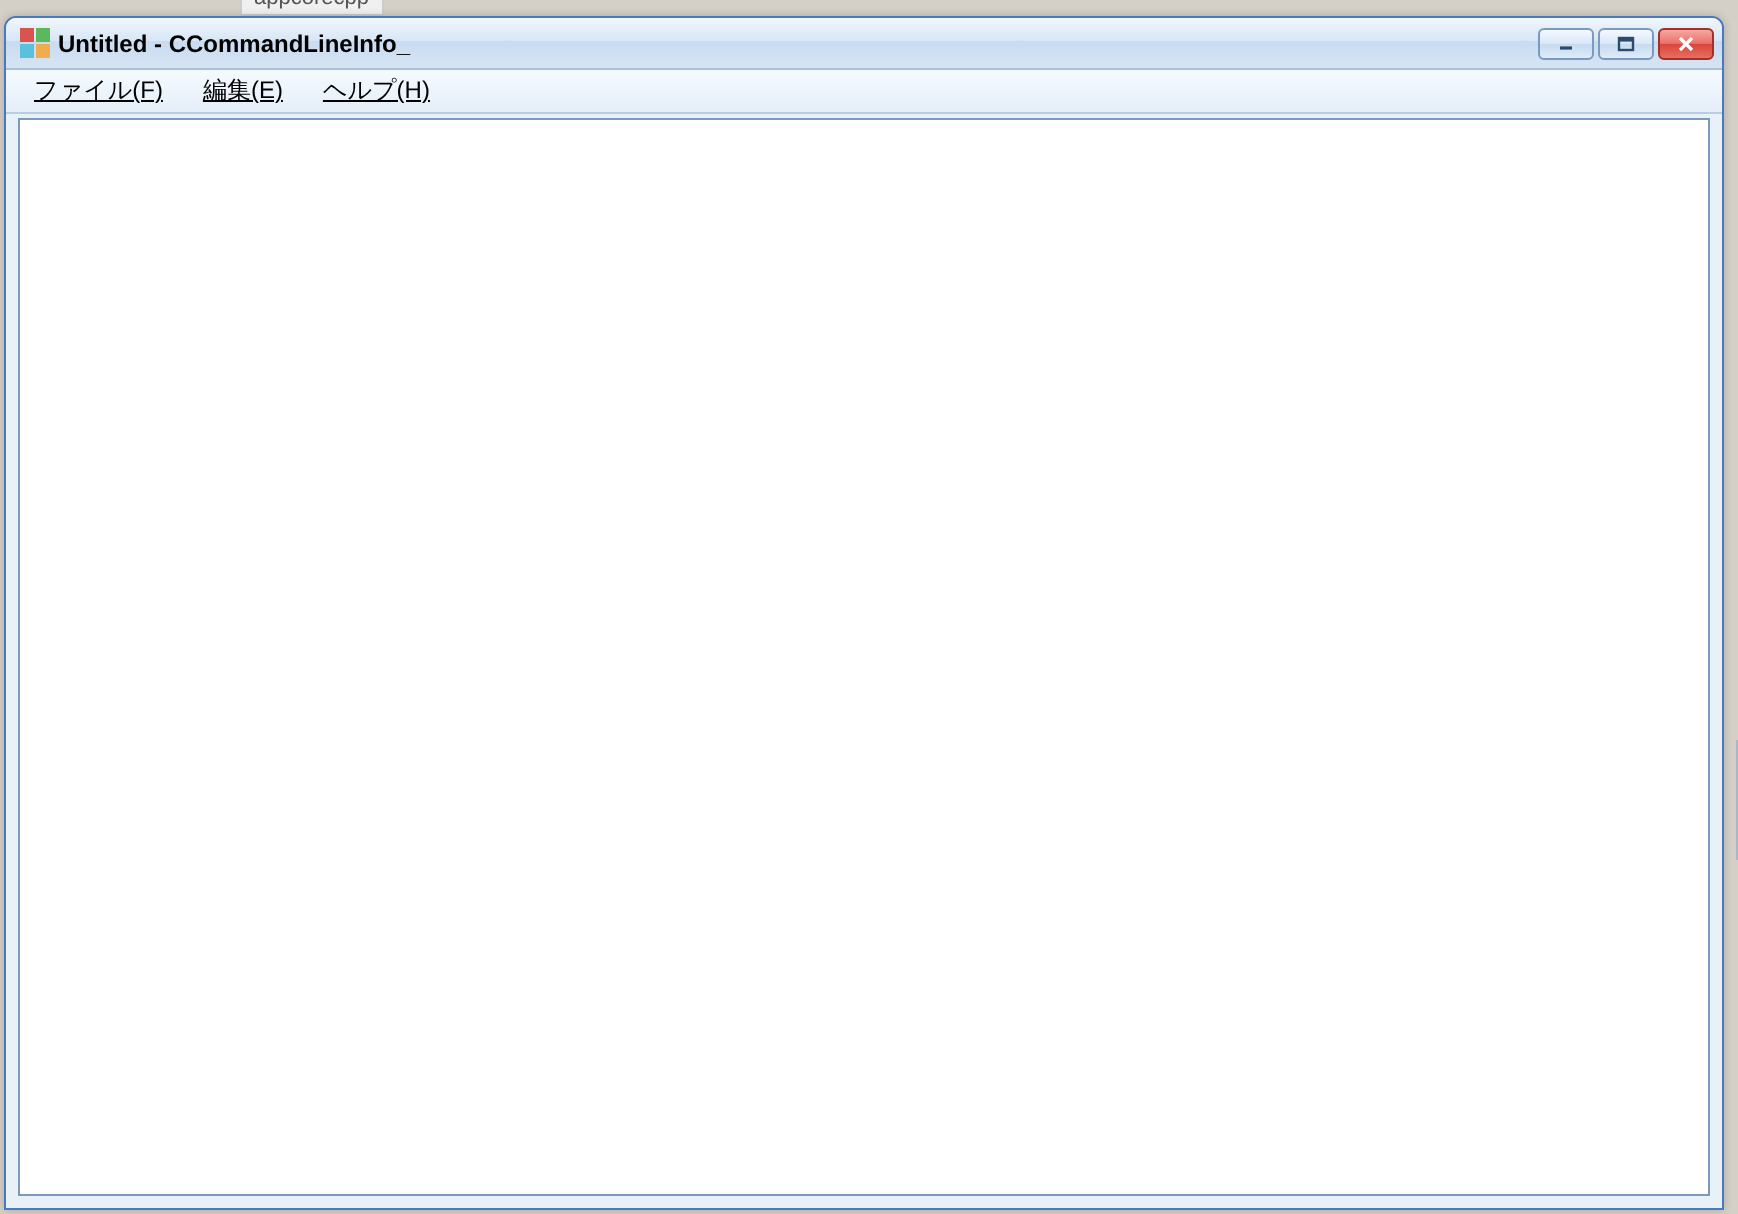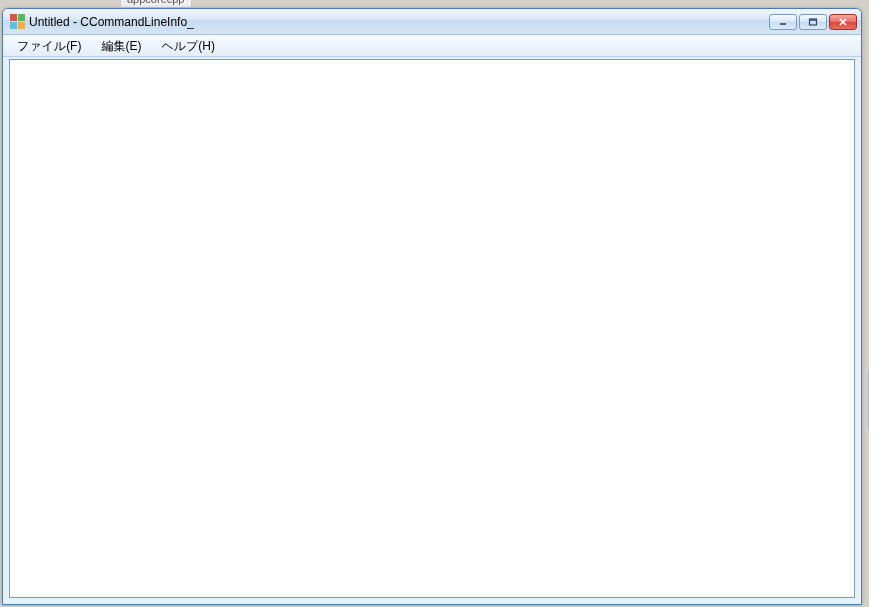--- a/index.html
+++ b/index.html
@@ -34,20 +34,21 @@
       box-shadow: 0 0 4px rgba(0,0,0,0.2);
     }
     .titlebar {
       height: 26px;
       background: linear-gradient(to bottom, #f0f6fc 0%, #d8e6f5 45%, #c8dbf0 46%, #d6e5f4 100%);
       border-radius: 5px 5px 0 0;
       display: flex;
       align-items: center;
       padding: 0 4px 0 6px;
       border-bottom: 1px solid #a8c0dd;
+      font-weight: bold;
     }
     .app-icon {
       width: 16px;
       height: 16px;
       margin-right: 4px;
       display: flex;
       flex-wrap: wrap;
     }
     .app-icon span {
       width: 7px; height: 7px; margin: 0.5px;
@@ -81,21 +82,23 @@
     .win-btn.close {
       background: linear-gradient(to bottom, #f7a7a0 0%, #e9726a 48%, #d9453a 50%, #e96c62 100%);
       border-color: #a03028;
     }
     .win-btn svg { display:block; }
     .menubar {
       height: 22px;
       background: linear-gradient(to bottom, #f5faff 0%, #e4eef8 100%);
       border-bottom: 1px solid #b8cde0;
       display: flex;
+      align-items: center;
       padding: 0 4px;
+      text-decoration: underline;
     }
     .menu-item {
       padding: 3px 10px;
       color: #000;
       cursor: pointer;
       font-size: 12px;
     }
     .client {
       position: absolute;
       top: 50px;

